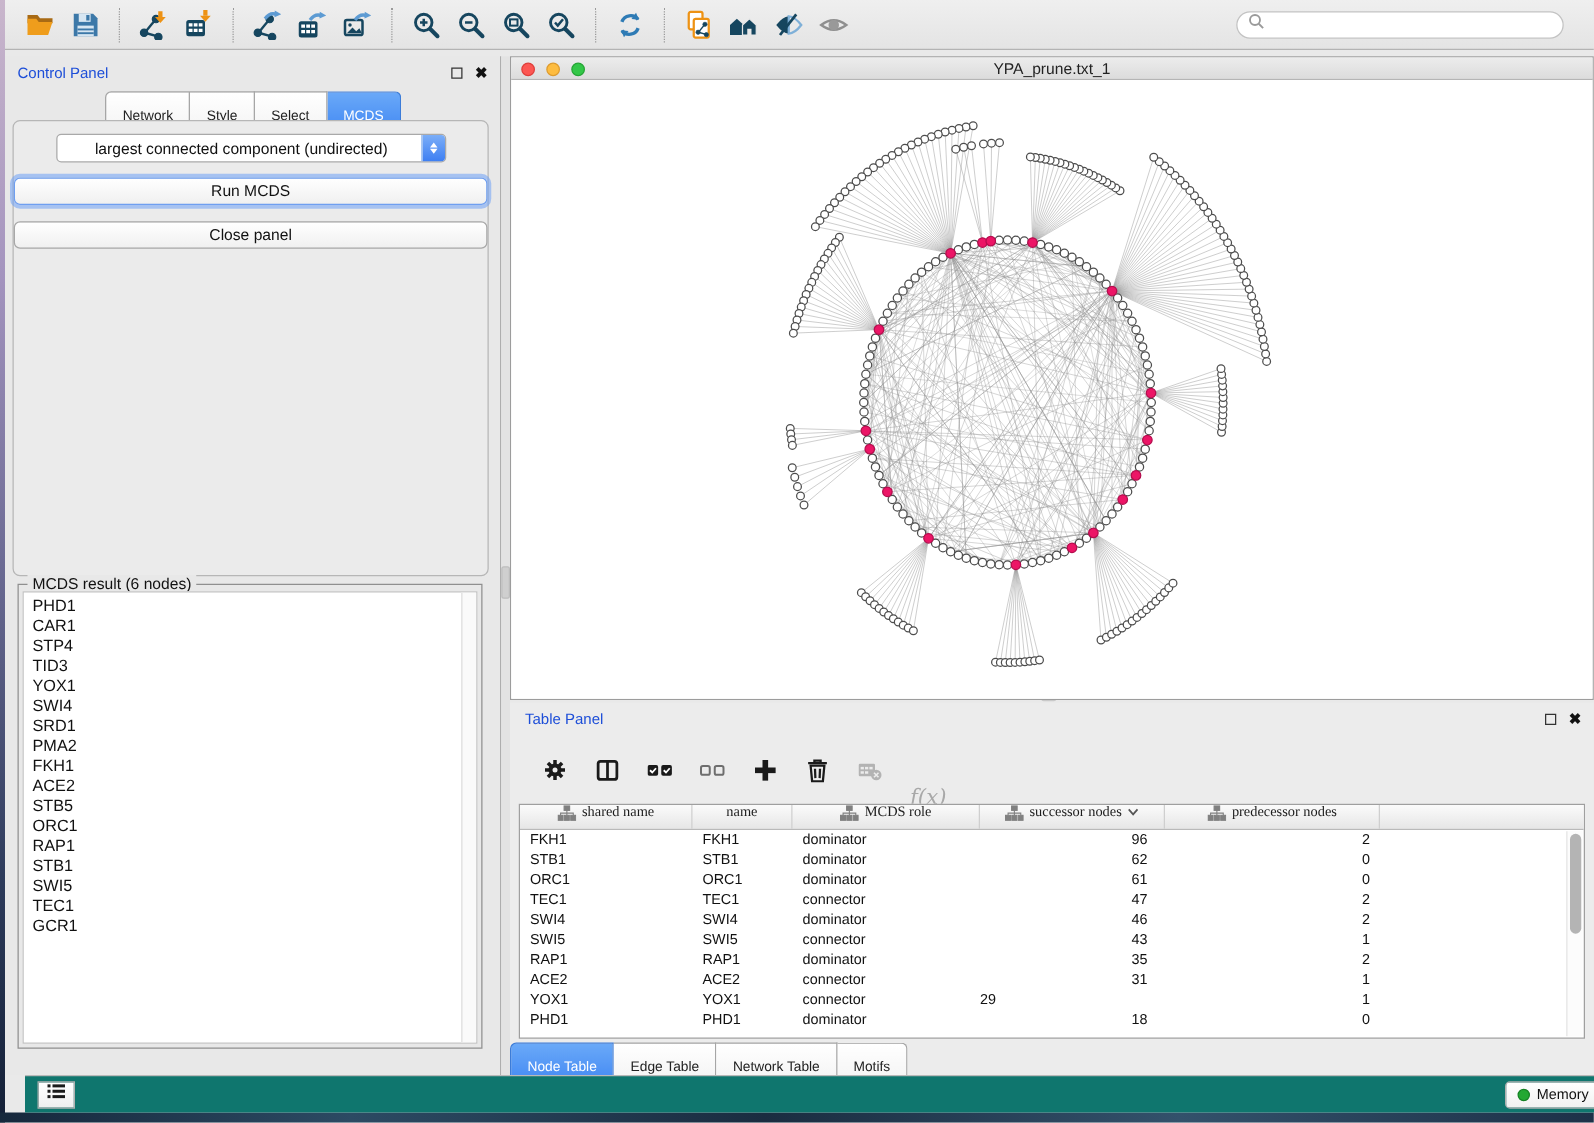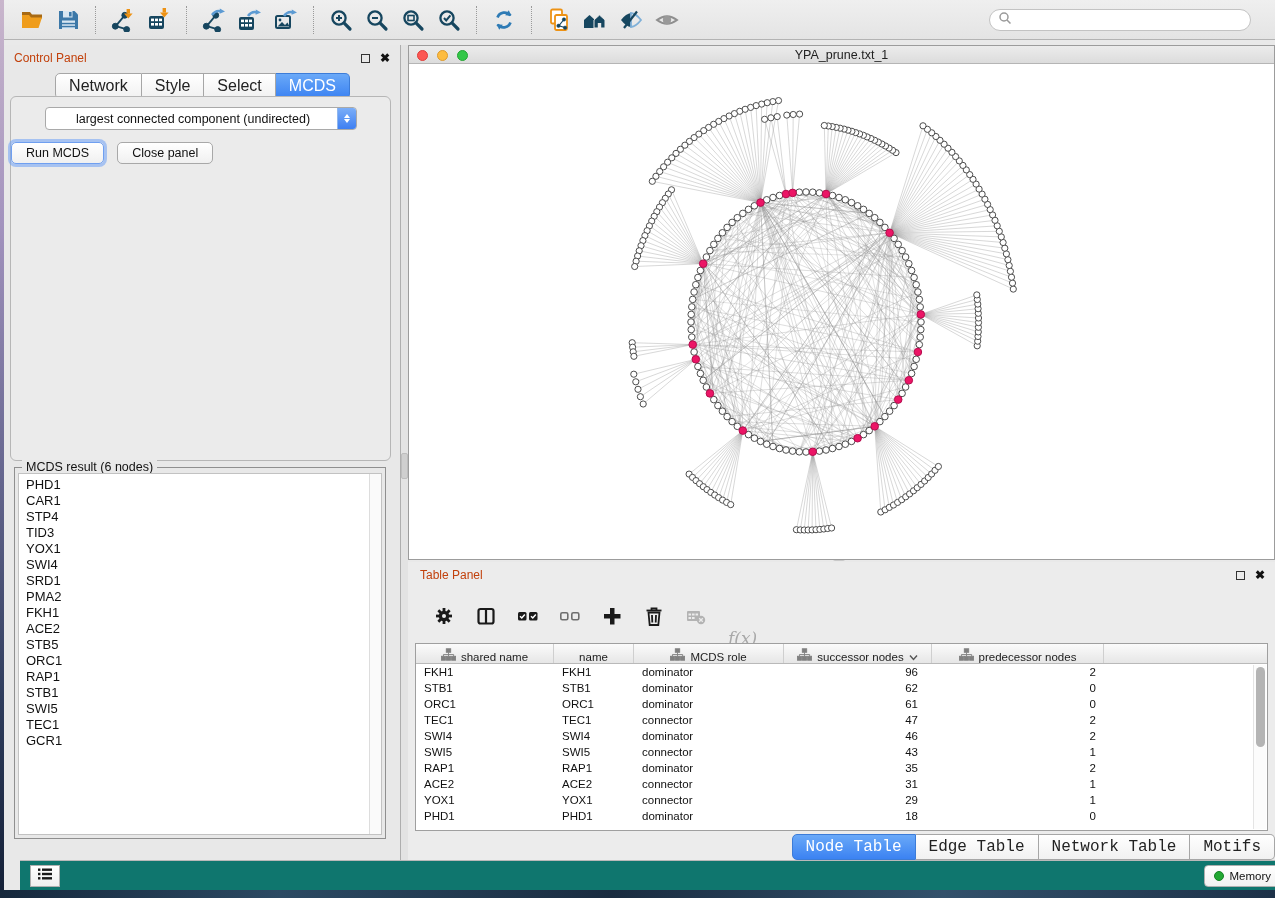--- a/index.html
+++ b/index.html
@@ -22,44 +22,44 @@
   .tb-sep { height:28px; border-left:1px dotted #9a9a9a; margin:0 9px; }
   #search-wrap { margin-left:auto; margin-right:14px; width:262px; height:22px;
     background:#fff; border:1px solid #c3c3c3; border-radius:11px;
     display:flex; align-items:center; padding:0 8px; }
   #search-wrap input { border:none; outline:none; flex:1; font-size:12px; background:transparent; }
 
   
   #control-panel { left:4px; top:45px; width:397px; height:815px; background:#e8e8e8;
     border-right:1px solid #aeaeae; }
   .panel-titlebar { height:26px; display:flex; align-items:center; padding:0 10px; }
-  .panel-title { font-size:12px; color:#c2410c; }
+  .panel-title { font-size:12px; color:#1d4ed8; }
   .win-btns { margin-left:auto; display:flex; align-items:center; gap:10px; }
   .float-btn { width:9px; height:9px; border:1.5px solid #333; display:inline-block; }
   .close-btn { font-size:12px; font-weight:bold; color:#111; line-height:9px; }
 
   .seg { display:inline-flex; }
-  .seg .tab { padding:3px 13px; font-size:16px; color:#222; cursor:default;
+  .seg .tab { padding:13px 13px; font-size:11px; color:#222; cursor:default;
     background:linear-gradient(#ffffff,#f1f1f1); border:1px solid #a6a6a6; border-left-width:0; }
   .seg .tab:first-child { border-left-width:1px; border-radius:5px 0 0 5px; }
   .seg .tab:last-child { border-radius:0 5px 5px 0; }
   .seg .tab.sel { background:linear-gradient(#6aa9f8,#3b82f2); color:#fff; border-color:#3c7cd8; }
 
   #cp-tabs-row { left:4px; top:73px; width:397px; text-align:center; }
   #cp-content { left:10px; top:96px; width:381px; height:365px; background:#ebebeb;
     border:1px solid #b6b6b6; border-radius:6px; text-align:center; }
   #opt-label { margin-top:17px; font-size:13px; color:#111; }
   #opt-select { margin:10px auto 11px; width:312px; height:23px; background:#fff;
     border:1px solid #a9a9a9; border-radius:4px; display:flex; align-items:center; overflow:hidden; }
   #opt-select .val { flex:1; font-size:12.5px; text-align:center; color:#111; padding-left:4px; white-space:nowrap; }
   #opt-select .stepper { width:19px; height:23px; background:linear-gradient(#7eb0f8,#3b7df2);
     border-left:1px solid #8fb6ee; display:flex; flex-direction:column; align-items:center; justify-content:center; gap:1px; }
   .tri-up { width:0; height:0; border-left:3.5px solid transparent; border-right:3.5px solid transparent; border-bottom:4.5px solid #fff; }
   .tri-dn { width:0; height:0; border-left:3.5px solid transparent; border-right:3.5px solid transparent; border-top:4.5px solid #fff; }
-  #cp-buttons { margin-top:12px; display:flex; justify-content:flex-start; gap:13px; }
+  #cp-buttons { margin-top:12px; display:flex; justify-content:flex-end; gap:13px;flex-direction:column; }
   .mac-btn { font-size:12.5px; padding:3px 14px; background:linear-gradient(#ffffff,#f0f0f0);
     border:1px solid #a8a8a8; border-radius:5px; color:#111; }
   .mac-btn.focus { box-shadow:0 0 0 3px rgba(110,160,245,.55); border-color:#6f9ff0; }
 
   #mcds-result { left:14px; top:467px; width:372px; height:372px; border:1px solid #8f8f8f;
     background:#e8e8e8; }
   #mcds-legend { position:absolute; top:-8px; left:7px; background:#e8e8e8; padding:0 4px;
     font-size:12.5px; color:#111; }
   #mcds-list { position:absolute; left:3px; top:5px; right:3px; bottom:3px; background:#fff;
     border:1px solid #c2c2c2; overflow:hidden; }
@@ -89,28 +89,28 @@
   #table-panel { left:408px; top:562px; width:867px; height:298px; background:#ececec; }
   #tp-toolbar { position:absolute; left:8px; top:28px; width:851px; height:52px;
     display:flex; align-items:center; gap:22px; padding:0 18px; }
   .tp-icon { display:flex; align-items:center; justify-content:center; }
   .fx { font-family:"DejaVu Serif", serif; font-style:italic; font-size:17px; color:#a8a8a8;margin-top:44px; }
 
   #node-table { position:absolute; left:7px; top:81px; width:853px; height:188px;
     background:#fff; border:1px solid #9f9f9f; overflow:hidden; }
   #nt-header { display:flex; height:20px; background:linear-gradient(#fbfbfb,#e6e6e6);
     border-bottom:1px solid #b9b9b9; }
-  .nt-hcell { display:flex; align-items:flex-end; justify-content:center; gap:5px;
-    border-right:1px solid #cfcfcf; font-size:11.5px; color:#1c1c1c; position:relative; }
+  .nt-hcell { display:flex; align-items:flex-start; justify-content:center; gap:5px;
+    border-right:1px solid #cfcfcf; font-size:11.5px; color:#1c1c1c; position:relative;font-family:Liberation Serif, serif; }
   .nt-row { display:flex; height:16px; align-items:center; }
   .nt-cell { font-size:11.5px; color:#111; white-space:nowrap; overflow:hidden; }
   #nt-scroll { position:absolute; right:1px; top:21px; bottom:1px; width:13px; background:#fcfcfc; border-left:1px solid #e4e4e4; }
   #nt-thumb { position:absolute; left:2px; top:2px; width:9px; height:80px; background:#b4b4b4; border-radius:5px; }
 
-  #tp-tabs-row { position:absolute; left:0; top:272px; width:867px; text-align:right;font-family:Liberation Mono, monospace; }
+  #tp-tabs-row { position:absolute; left:0; top:272px; width:867px; text-align:left; }
 
   
   #status-bar { left:20px; top:860px; width:1271px; height:30px; background:#0f766e;
     border-top:1px solid #b9b9b9; display:flex; align-items:center; padding:0 10px; }
   #list-btn { width:30px; height:22px; background:linear-gradient(#fff,#efefef);
     border:1px solid #b0b0b0; display:flex; align-items:center; justify-content:center; }
   #memory-btn { margin-left:auto; height:22px; background:linear-gradient(#fff,#f1f1f1);
     border:1px solid #afafaf; border-radius:4px; display:flex; align-items:center; gap:5px;
     padding:0 9px; font-size:11.5px; color:#111; }
   #memory-dot { width:10px; height:10px; border-radius:50%; background:#23a833; border:1px solid #158224; }
@@ -1317,21 +1317,21 @@
           <span class="nt-cell" style="width:138px;text-align:left;padding-left:8px">ACE2</span>
           <span class="nt-cell" style="width:80px;text-align:left;padding-left:8px">ACE2</span>
           <span class="nt-cell" style="width:150px;text-align:left;padding-left:8px">connector</span>
           <span class="nt-cell" style="width:148px;text-align:right;padding-right:14px">31</span>
           <span class="nt-cell" style="width:172px;text-align:right;padding-right:8px">1</span>
         </div>
         <div class="nt-row">
           <span class="nt-cell" style="width:138px;text-align:left;padding-left:8px">YOX1</span>
           <span class="nt-cell" style="width:80px;text-align:left;padding-left:8px">YOX1</span>
           <span class="nt-cell" style="width:150px;text-align:left;padding-left:8px">connector</span>
-          <span class="nt-cell" style="width:148px;text-align:right;padding-right:14px">29</span>
+          <span class="nt-cell" style="width:148px;text-align:left;padding-right:14px">29</span>
           <span class="nt-cell" style="width:172px;text-align:right;padding-right:8px">1</span>
         </div>
         <div class="nt-row">
           <span class="nt-cell" style="width:138px;text-align:left;padding-left:8px">PHD1</span>
           <span class="nt-cell" style="width:80px;text-align:left;padding-left:8px">PHD1</span>
           <span class="nt-cell" style="width:150px;text-align:left;padding-left:8px">dominator</span>
           <span class="nt-cell" style="width:148px;text-align:right;padding-right:14px">18</span>
           <span class="nt-cell" style="width:172px;text-align:right;padding-right:8px">0</span>
         </div>
       </div>

